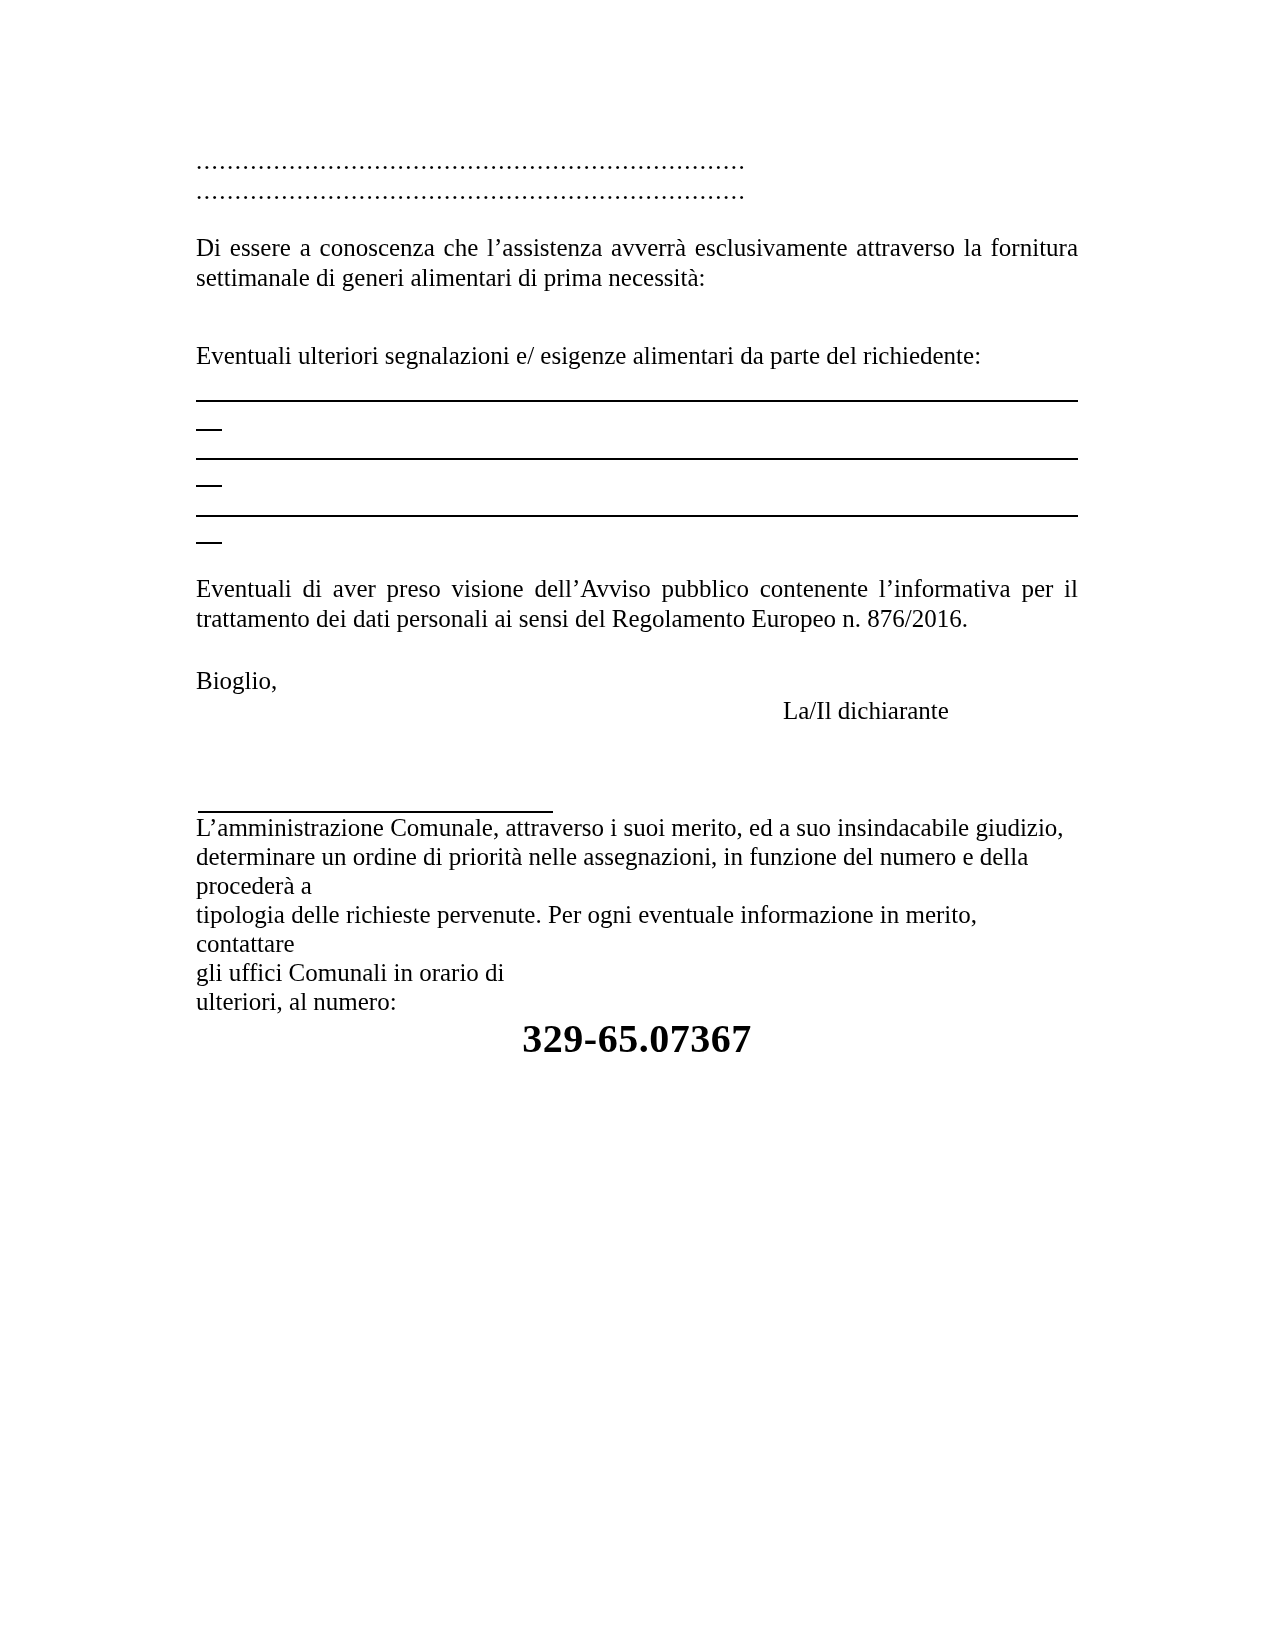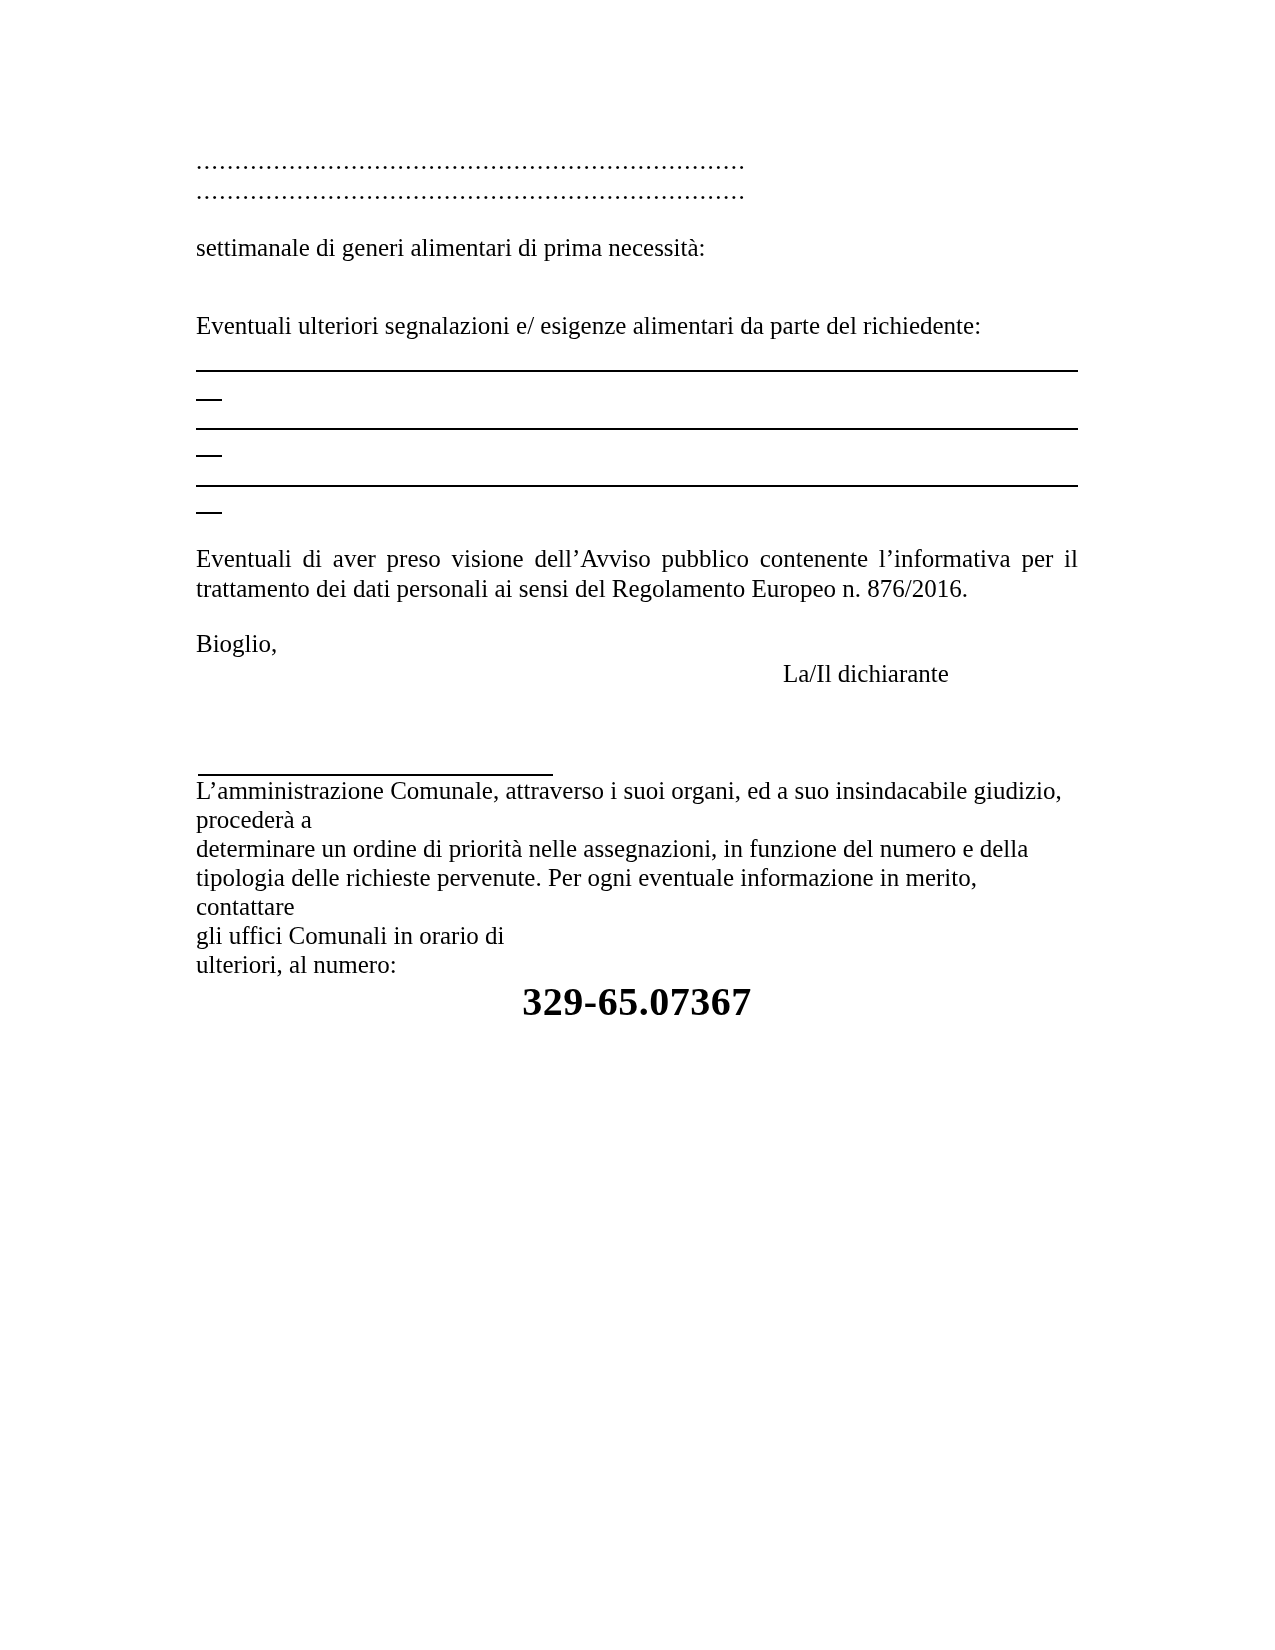--- a/index.html
+++ b/index.html
@@ -39,21 +39,21 @@
   .rule-3 { margin-top: 28px; }
   .dash {
     border-top: 2px solid #000000;
     height: 0;
     width: 26px;
   }
   .dash-1 { margin-top: 27px; }
   .dash-2 { margin-top: 25px; }
   .dash-3 { margin-top: 25px; }
   .privacy-para { margin-top: 30px; }
-  .place-line { margin-top: 25px; }
+  .place-line { margin-top: 32px; }
   .declarant { padding-left: 587px; }
   .signature-rule {
     border-top: 2px solid #000000;
     height: 0;
     width: 355px;
     margin-top: 85px;
     margin-left: 2px;
   }
   .nota-block { line-height: 29px; }
   .phone {
@@ -70,20 +70,21 @@
 
 <div class="page">
   <div class="content">
 
     <div>
       <div class="dots-row">..........................................................................................</div>
       <div class="dots-row">..........................................................................................</div>
     </div>
 
     <div class="para-awareness">
+      <div class="jline">Di essere a conoscenza che l’assistenza avverrà esclusivamente attraverso la fornitura</div>
       <div>settimanale di generi alimentari di prima necessità:</div>
     </div>
 
     <div class="notes-prompt">Eventuali ulteriori segnalazioni e/ esigenze alimentari da parte del richiedente:</div>
 
     <div class="rule rule-1"></div>
     <div class="dash dash-1"></div>
     <div class="rule rule-2"></div>
     <div class="dash dash-2"></div>
     <div class="rule rule-3"></div>
@@ -94,23 +95,23 @@
       <div>trattamento dei dati personali ai sensi del Regolamento Europeo n. 876/2016.</div>
     </div>
 
     <div class="place-line">Bioglio,</div>
 
     <div class="declarant">La/Il dichiarante</div>
 
     <div class="signature-rule"></div>
 
     <div class="nota-block">
-      <div>L’amministrazione Comunale, attraverso i suoi organi, ed a suo insindacabile giudizio,</div>
+      <div>L’amministrazione Comunale, attraverso i suoi merito, ed a suo insindacabile giudizio,</div>
+      <div>determinare un ordine di priorità nelle assegnazioni, in funzione del numero e della</div>
       <div>procederà a</div>
-      <div>determinare un ordine di priorità nelle assegnazioni, in funzione del numero e della</div>
       <div>tipologia delle richieste pervenute. Per ogni eventuale informazione in merito, contattare</div>
       <div>gli uffici Comunali in orario di</div>
       <div>ulteriori, al numero:</div>
     </div>
 
     <div class="phone">329-65.07367</div>
 
   </div>
 </div>
 

